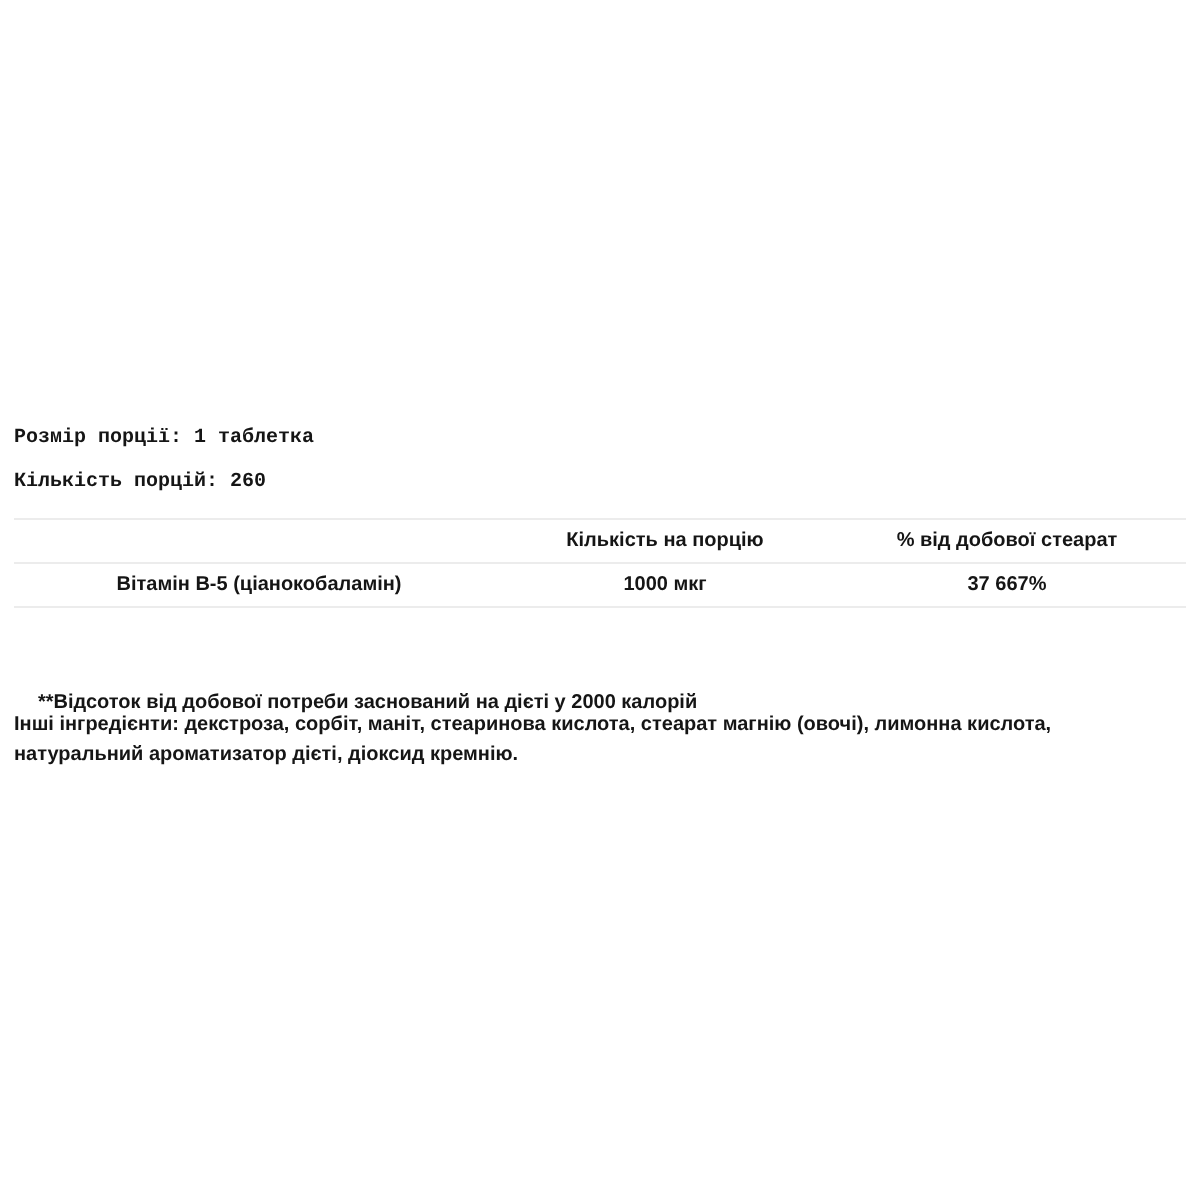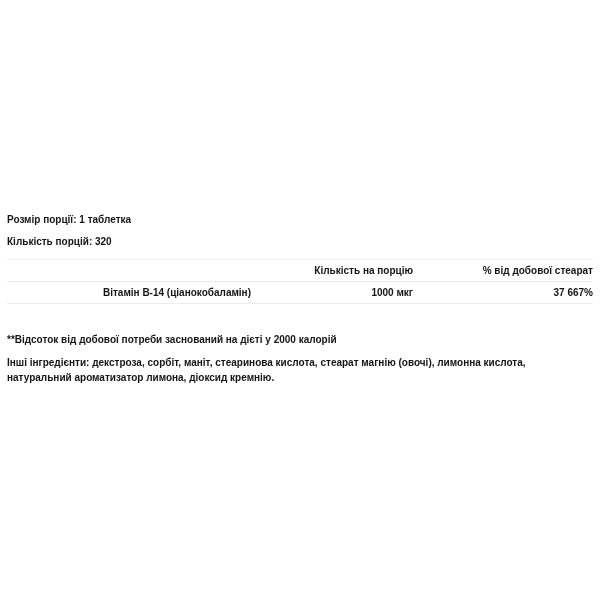--- a/index.html
+++ b/index.html
@@ -15,20 +15,21 @@
       font-family: "Liberation Sans", sans-serif;
       color: #151515;
       font-size: 10px;
       font-weight: bold;
     }
     .supplement {
       position: absolute;
       left: 7px;
       top: 214px;
       width: 586px;
+      font-family: Liberation Mono, monospace;
     }
     .serving-line {
       height: 12px;
       line-height: 12px;
       margin: 0;
       white-space: nowrap;
     }
     .serving-line + .serving-line {
       margin-top: 10px;
     }
@@ -36,73 +37,73 @@
       position: absolute;
       left: 7px;
       top: 259px;
       width: 586px;
       border-collapse: collapse;
       table-layout: fixed;
     }
     .facts-table td, .facts-table th {
       height: 21px;
       padding: 0 0 0 1px;
-      text-align: right;
+      text-align: center;
       vertical-align: middle;
       font-weight: bold;
       font-size: 10px;
       border-top: 1px solid #ececec;
       border-bottom: 1px solid #ececec;
       white-space: nowrap;
     }
     .col-name { width: 244px; }
     .col-amount { width: 162px; }
     .col-dv { width: 180px; }
     .footnote {
       position: absolute;
       left: 7px;
       top: 334px;
-      margin: 0;
+      margin: 12px;
       line-height: 12px;
       white-space: nowrap;
     }
     .ingredients {
       position: absolute;
       left: 7px;
       top: 355px;
       width: 560px;
       margin: 0;
       line-height: 15px;
     }
   </style>
 </head>
 <body>
 
 <div class="supplement">
   <p class="serving-line">Розмір порції: 1 таблетка</p>
-  <p class="serving-line">Кількість порцій: 320</p>
+  <p class="serving-line">Кількість порцій: 260</p>
 </div>
 
 <table class="facts-table">
   <colgroup>
     <col class="col-name">
     <col class="col-amount">
     <col class="col-dv">
   </colgroup>
   <thead>
     <tr>
       <th></th>
       <th>Кількість на порцію</th>
       <th>% від добової стеарат</th>
     </tr>
   </thead>
   <tbody>
     <tr>
-      <td>Вітамін B-14 (ціанокобаламін)</td>
+      <td>Вітамін B-5 (ціанокобаламін)</td>
       <td>1000 мкг</td>
       <td>37 667%</td>
     </tr>
   </tbody>
 </table>
 
 <p class="footnote">**Відсоток від добової потреби заснований на дієті у 2000 калорій</p>
 
-<p class="ingredients">Інші інгредієнти: декстроза, сорбіт, маніт, стеаринова кислота, стеарат магнію (овочі), лимонна кислота, натуральний ароматизатор лимона, діоксид кремнію.</p>
+<p class="ingredients">Інші інгредієнти: декстроза, сорбіт, маніт, стеаринова кислота, стеарат магнію (овочі), лимонна кислота, натуральний ароматизатор дієті, діоксид кремнію.</p>
 
 </body></html>

